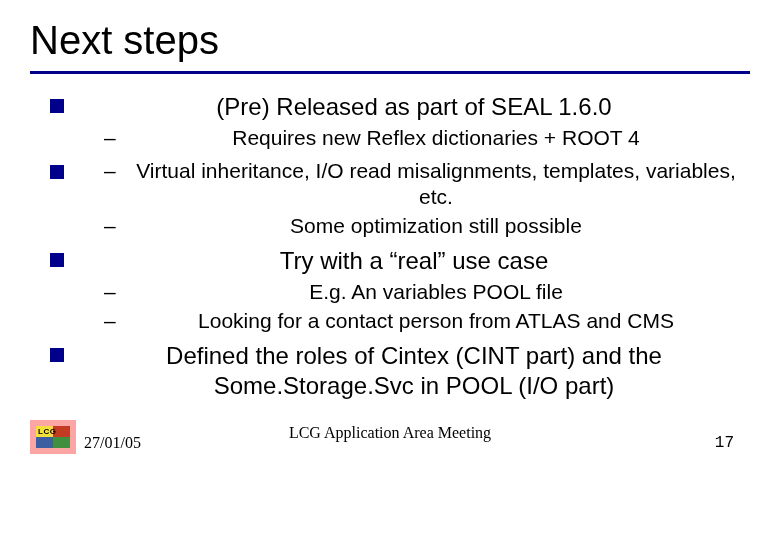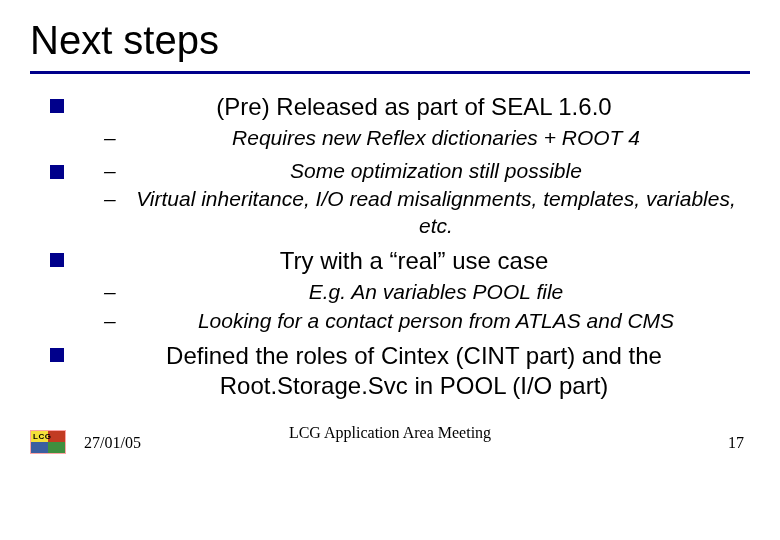--- a/index.html
+++ b/index.html
@@ -55,21 +55,20 @@
     list-style: none;
     margin: 2px 0 6px 0;
     padding: 0 0 0 26px;
   }
   ul.subs > li {
     font-size: 21px;
     line-height: 1.28;
     position: relative;
     padding-left: 18px;
     margin-bottom: 2px;
-    font-style: italic;
   }
   ul.subs > li::before {
     content: "–";
     position: absolute;
     left: 0;
     top: 0;
   }
   .footer {
     position: absolute;
     left: 0;
@@ -81,21 +80,21 @@
     color: #000;
   }
   .footer .logo {
     position: absolute;
     left: 30px;
     bottom: 0;
     width: 34px;
     height: 22px;
     display: flex;
     flex-direction: column;
-    border: 1px solid #fca5a5;
+    border: 6px solid #fca5a5;
   }
   .footer .logo .row {
     flex: 1;
     display: flex;
   }
   .footer .logo .cell {
     flex: 1;
   }
   .footer .logo .y { background: #f4e03a; }
   .footer .logo .r { background: #c23b22; }
@@ -118,22 +117,23 @@
   }
   .footer .center {
     position: absolute;
     left: 0;
     right: 0;
     bottom: 12px;
     text-align: center;
   }
   .footer .pagenum {
     position: absolute;
-    right: 36px;
+    right: 46px;
     bottom: 2px;
+    font-family: Liberation Mono, monospace;
   }
 </style>
 </head>
 <body>
 
 <div class="slide">
 
   <h1 class="title">Next steps</h1>
   <hr class="rule">
 
@@ -143,37 +143,37 @@
       <span class="marker"></span>
       <span>(Pre) Released as part of SEAL 1.6.0</span>
       <ul class="subs">
         <li>Requires new Reflex dictionaries + ROOT 4</li>
       </ul>
     </li>
 
     <li>
       <span class="marker"></span>
       <ul class="subs">
+        <li>Virtual inheritance, I/O read misalignments, templates, variables, etc.</li>
         <li>Some optimization still possible</li>
-        <li>Virtual inheritance, I/O read misalignments, templates, variables, etc.</li>
       </ul>
     </li>
 
     <li>
       <span class="marker"></span>
       <span>Try with a “real” use case</span>
       <ul class="subs">
         <li>E.g. An variables POOL file</li>
         <li>Looking for a contact person from ATLAS and CMS</li>
       </ul>
     </li>
 
     <li>
       <span class="marker"></span>
-      <span>Defined the roles of Cintex (CINT part) and the Root.Storage.Svc in POOL (I/O part)</span>
+      <span>Defined the roles of Cintex (CINT part) and the Some.Storage.Svc in POOL (I/O part)</span>
     </li>
 
   </ul>
 
   <div class="footer">
     <div class="logo">
       <div class="row">
           <div class="cell y"></div>
           <div class="cell r"></div>
         </div>

